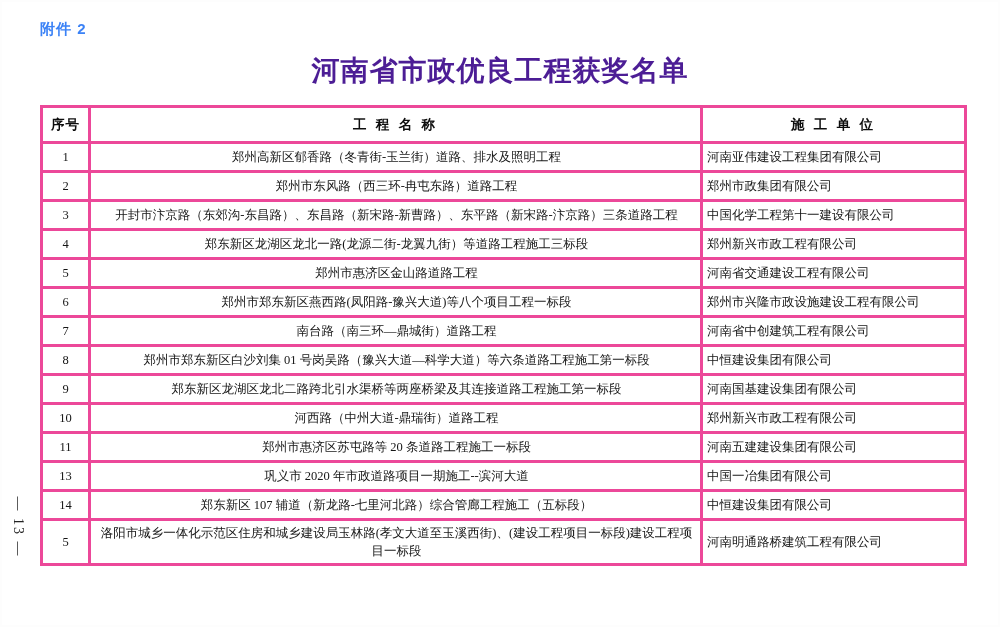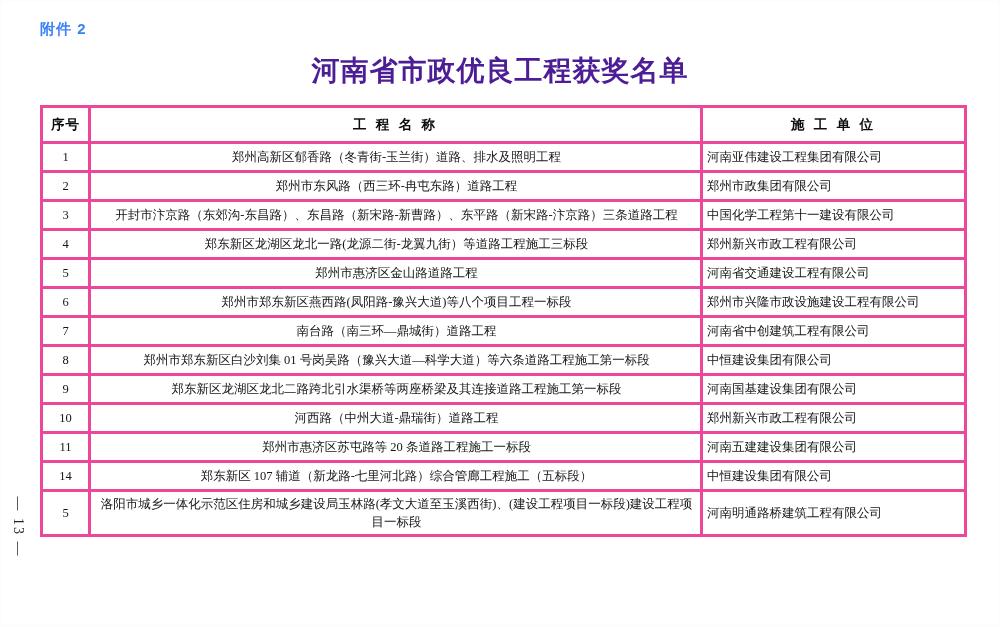--- a/index.html
+++ b/index.html
@@ -159,20 +159,25 @@
           <td class="no">10</td>
           <td class="project">河西路（中州大道-鼎瑞街）道路工程</td>
           <td class="company">郑州新兴市政工程有限公司</td>
         </tr>
         <tr>
           <td class="no">11</td>
           <td class="project">郑州市惠济区苏屯路等 20 条道路工程施工一标段</td>
           <td class="company">河南五建建设集团有限公司</td>
         </tr>
         <tr>
+          <td class="no">13</td>
+          <td class="project">巩义市 2020 年市政道路项目一期施工--滨河大道</td>
+          <td class="company">中国一冶集团有限公司</td>
+        </tr>
+        <tr>
           <td class="no">14</td>
           <td class="project">郑东新区 107 辅道（新龙路-七里河北路）综合管廊工程施工（五标段）</td>
           <td class="company">中恒建设集团有限公司</td>
         </tr>
         <tr>
           <td class="no">5</td>
           <td class="project">洛阳市城乡一体化示范区住房和城乡建设局玉林路(孝文大道至玉溪西街)、(建设工程项目一标段)建设工程项目一标段</td>
           <td class="company">河南明通路桥建筑工程有限公司</td>
         </tr>
       </tbody>

